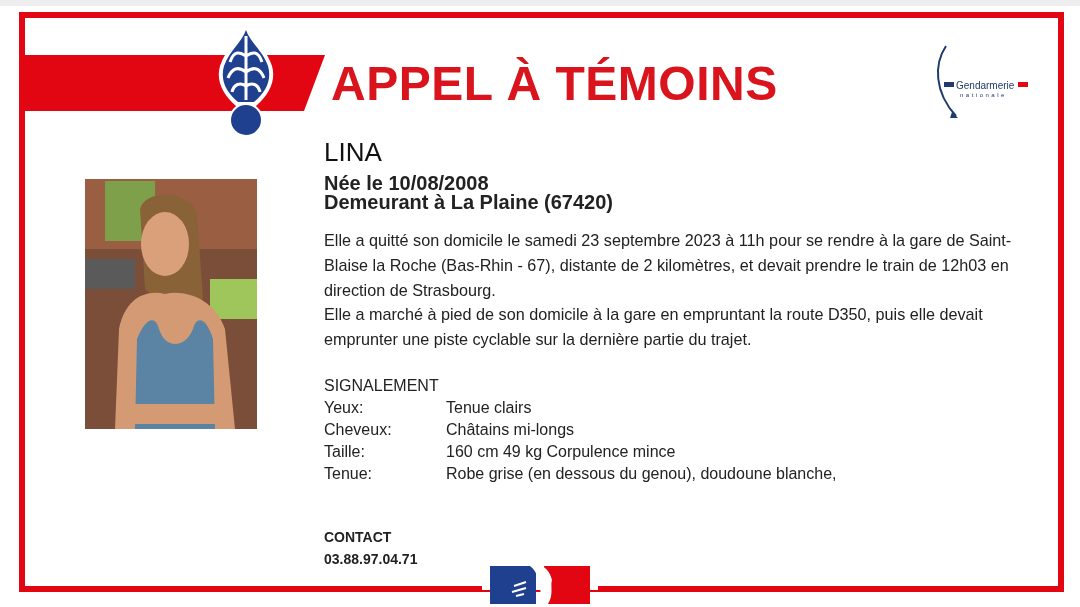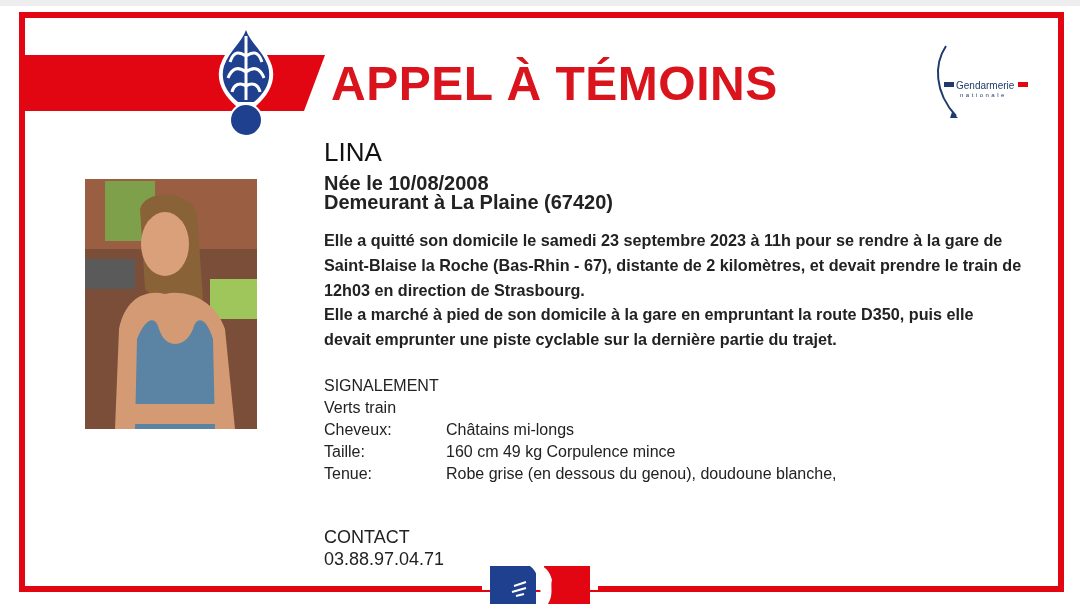--- a/index.html
+++ b/index.html
@@ -9,26 +9,26 @@
   .frame-bottom-gap{position:absolute;left:482px;top:578px;width:116px;height:12px;background:#ffffff;}
   .banner{position:absolute;left:25px;top:55px;width:300px;height:56px;background:#e20613;clip-path:polygon(0 0,100% 0,93% 100%,0 100%);}
   .grenade{position:absolute;left:214px;top:22px;width:64px;height:116px;}
   .title{position:absolute;left:323px;top:56px;font-size:48px;font-weight:bold;color:#d9141c;letter-spacing:0.5px;line-height:56px;white-space:nowrap;margin-left:8px;}
   .gn-logo{position:absolute;left:930px;top:42px;width:110px;height:80px;}
   .gn-name{position:absolute;left:956px;top:80px;font-size:10px;color:#1f3a6b;line-height:11px;}
   .gn-sub{position:absolute;left:960px;top:92px;font-size:6px;color:#1f3a6b;letter-spacing:2.5px;}
   .photo{position:absolute;left:85px;top:179px;width:172px;height:250px;overflow:hidden;background:#6b4a36;}
   .name{position:absolute;left:324px;top:137px;font-size:26px;font-weight:normal;color:#111;line-height:30px;}
   .meta{position:absolute;left:324px;top:174px;font-size:20px;font-weight:bold;line-height:19px;color:#222;}
-  .desc{position:absolute;left:324px;top:228px;width:700px;font-size:16.2px;font-weight:bold;line-height:24.8px;color:#222;}
+  .desc{position:absolute;left:324px;top:228px;width:700px;font-size:16.2px;font-weight:normal;line-height:24.8px;color:#222;}
   .desc p{margin:0;}
   .sig{position:absolute;left:324px;top:375px;font-size:16px;font-weight:normal;line-height:22px;color:#222;}
   .sig-row{display:flex;}
   .sig-label{width:122px;flex:none;}
-  .contact{position:absolute;left:324px;top:526px;font-size:18px;font-weight:normal;line-height:22px;color:#222;}
+  .contact{position:absolute;left:324px;top:526px;font-size:14px;font-weight:bold;line-height:22px;color:#222;}
   .flag{position:absolute;left:490px;top:566px;width:100px;height:38px;}
 </style>
 </head>
 <body>
 
 <div class="topshade"></div>
 <div class="frame"></div>
 <div class="frame-bottom-gap"></div>
 
 <div class="banner"></div>
@@ -73,21 +73,22 @@
 </div>
 
 <div class="desc">
   <p>Elle a quitté son domicile le samedi 23 septembre 2023 à 11h pour se rendre à la gare de Saint-Blaise la Roche (Bas-Rhin - 67), distante de 2 kilomètres, et devait prendre le train de 12h03 en direction de Strasbourg.</p>
   <p>Elle a marché à pied de son domicile à la gare en empruntant la route D350, puis elle devait emprunter une piste cyclable sur la dernière partie du trajet.</p>
 </div>
 
 <div class="sig">
   <div>SIGNALEMENT</div>
   <div class="sig-row">
-    <span>Verts train</span>
+    <span class="sig-label">Yeux:</span>
+    <span>Tenue clairs</span>
   </div>
   <div class="sig-row">
     <span class="sig-label">Cheveux:</span>
     <span>Châtains mi-longs</span>
   </div>
   <div class="sig-row">
     <span class="sig-label">Taille:</span>
     <span>160 cm 49 kg Corpulence mince</span>
   </div>
   <div class="sig-row">

